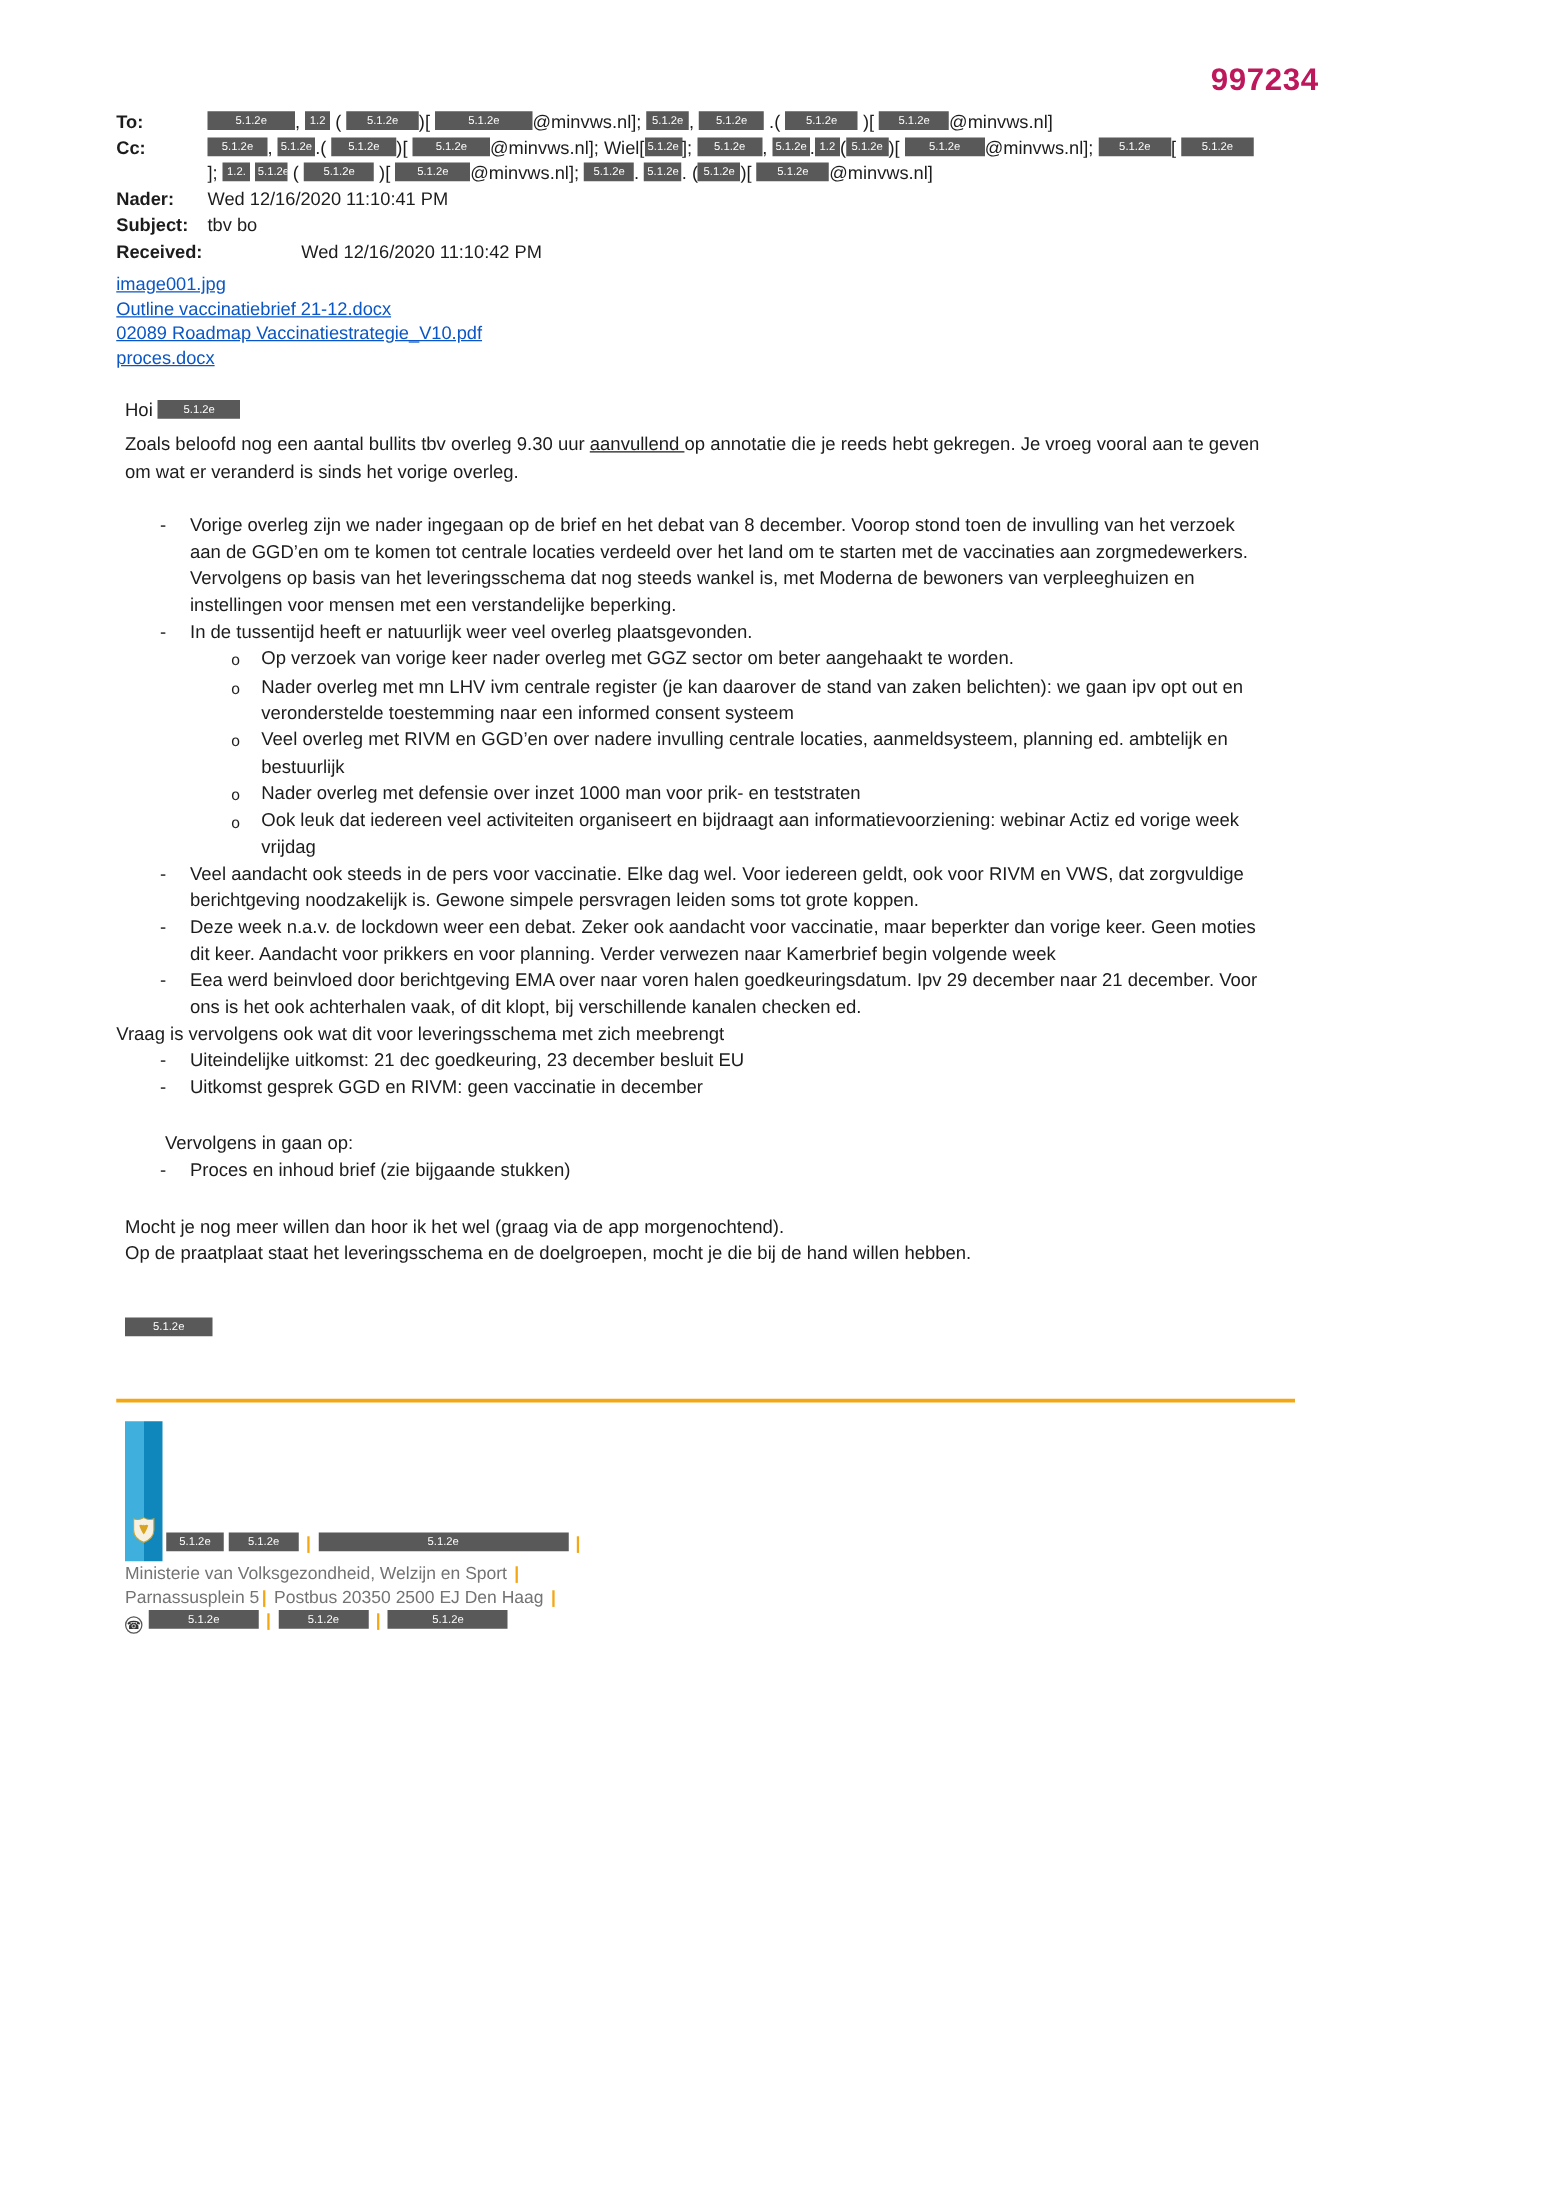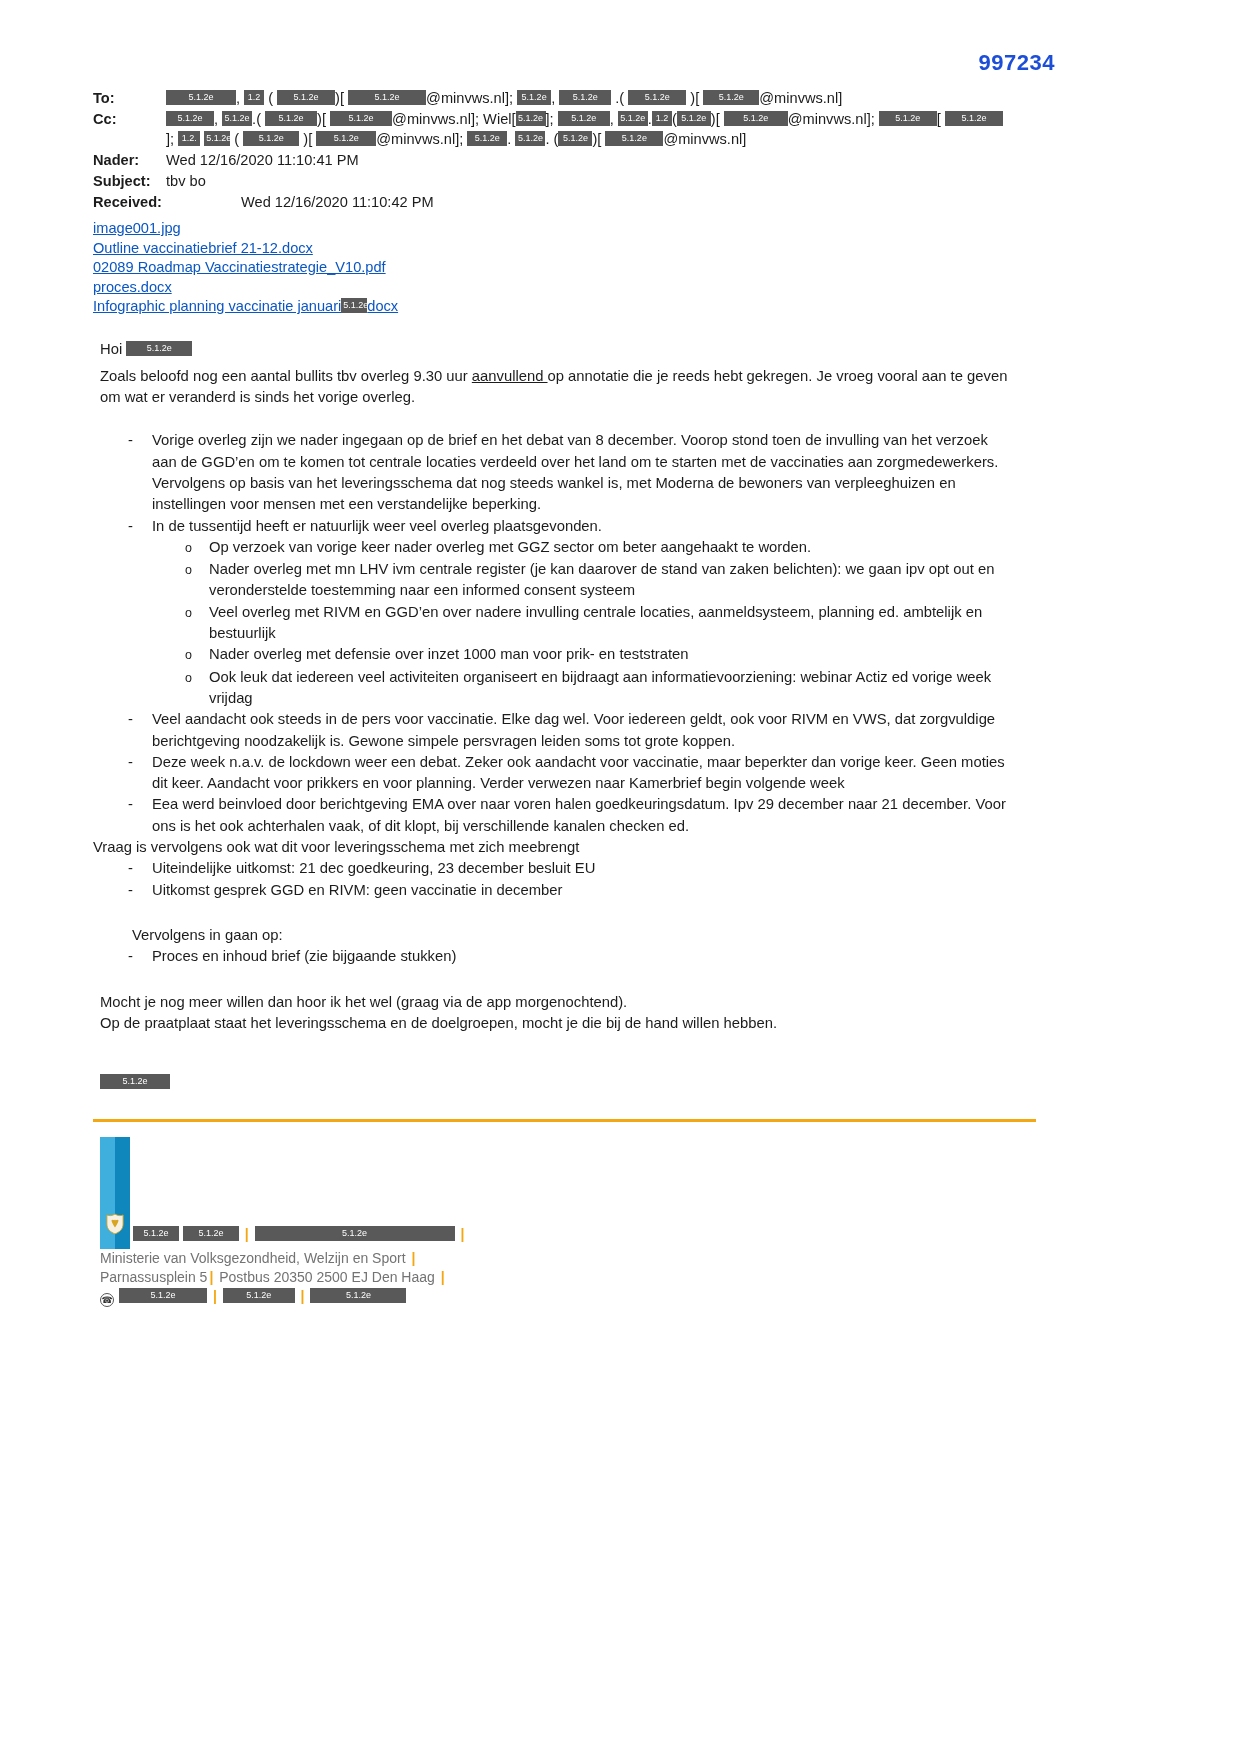--- a/index.html
+++ b/index.html
@@ -1,18 +1,18 @@
 <!DOCTYPE html>
 <html><head>
 <meta charset="utf-8">
 <style>
   *{box-sizing:border-box;margin:0;padding:0}
   html,body{background:#ffffff}
   body{width:1241px;height:1754px;position:relative;font-family:"Liberation Sans",sans-serif;color:#1c1c1c;overflow:hidden}
-  .docnum{position:absolute;top:50px;right:186px;font-size:22px;font-weight:600;letter-spacing:.5px;color:#1d4ed8}
+  .docnum{position:absolute;top:50px;right:186px;font-size:25px;font-weight:600;letter-spacing:.5px;color:#be185d}
   .content{position:absolute;left:93px;top:88px;width:918px;font-size:14.6px;line-height:20px}
   .hrow{display:flex;margin-bottom:1px}
   .hlabel{width:73px;flex:none;font-weight:700}
   .hvalue{flex:1;line-height:20px}
   .hvalue.indent{padding-left:75px}
   .chip{display:inline-block;background:#595959;color:#fff;font-size:9px;line-height:15px;height:15px;text-align:center;vertical-align:-2px;overflow:hidden;white-space:nowrap;padding:0 2px;text-decoration:none}
   .attachments{margin-top:7px}
   .attach{line-height:19.5px}
   .attach a{color:#0a56c4;text-decoration:underline;cursor:pointer}
   .body{margin-top:22px;margin-left:7px;font-size:14.8px;line-height:21.3px}
@@ -64,21 +64,20 @@
         <div class="hrow">
           <span class="hlabel">Received:</span>
           <div class="hvalue indent"><span>Wed 12/16/2020 11:10:42 PM</span></div>
         </div>
       </div>
     <div class="attachments">
         <div class="attach"><a href="#"><span>image001.jpg</span></a></div>
         <div class="attach"><a href="#"><span>Outline vaccinatiebrief 21-12.docx</span></a></div>
         <div class="attach"><a href="#"><span>02089 Roadmap Vaccinatiestrategie_V10.pdf</span></a></div>
         <div class="attach"><a href="#"><span>proces.docx</span></a></div>
-        <div class="attach"><a href="#"><span>Infographic planning vaccinatie januari</span><span class="chip" style="width: 26px;">5.1.2e</span><span>docx</span></a></div>
       </div>
     <div class="body">
         <div class="para"><span>Hoi </span><span class="chip" style="width: 66px;">5.1.2e</span></div>
         <div class="para" style="margin-top: 6px;"><span>Zoals beloofd nog een aantal bullits tbv overleg 9.30 uur </span><span class="und">aanvullend </span><span> op annotatie die je reeds hebt gekregen. Je vroeg vooral aan te geven om wat er veranderd is sinds het vorige overleg.</span></div>
         <div class="list" style="margin-top: 22px;">
           <div class="li">
             <span class="mk">-</span>
             <div class="lt"><span>Vorige overleg zijn we nader ingegaan op de brief en het debat van 8 december. Voorop stond toen de invulling van het verzoek aan de GGD’en om te komen tot centrale locaties verdeeld over het land om te starten met de vaccinaties aan zorgmedewerkers. Vervolgens op basis van het leveringsschema dat nog steeds wankel is, met Moderna de bewoners van verpleeghuizen en instellingen voor mensen met een verstandelijke beperking.</span></div>
           </div>
           <div class="li">

